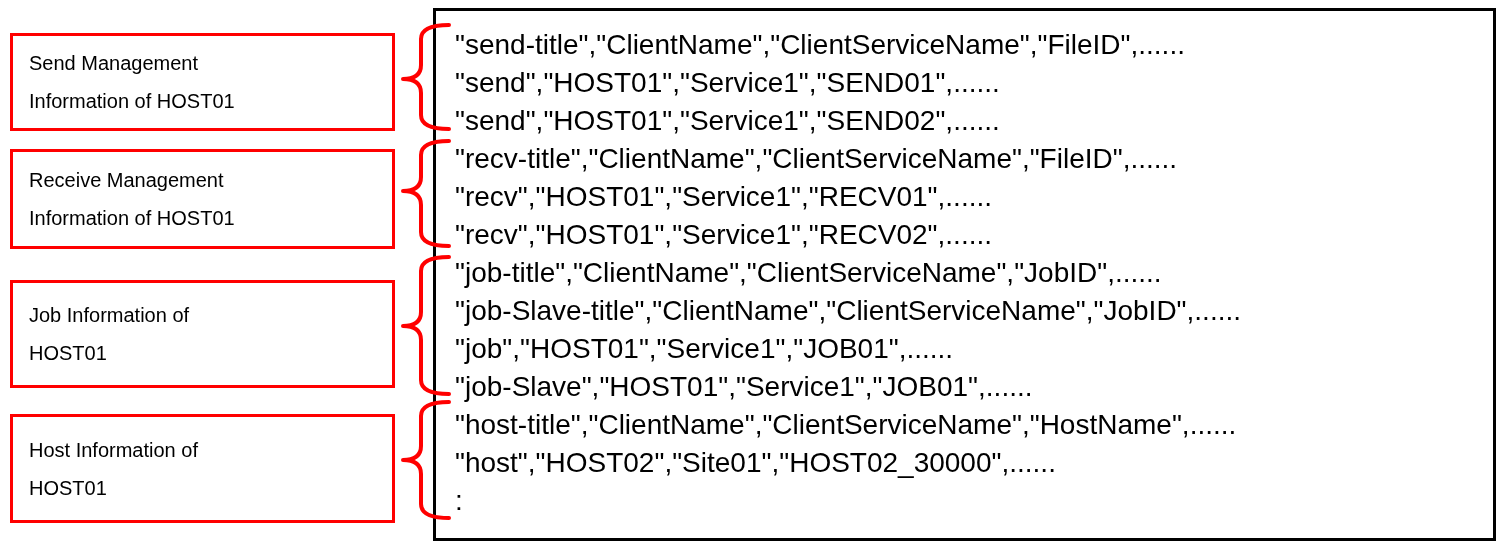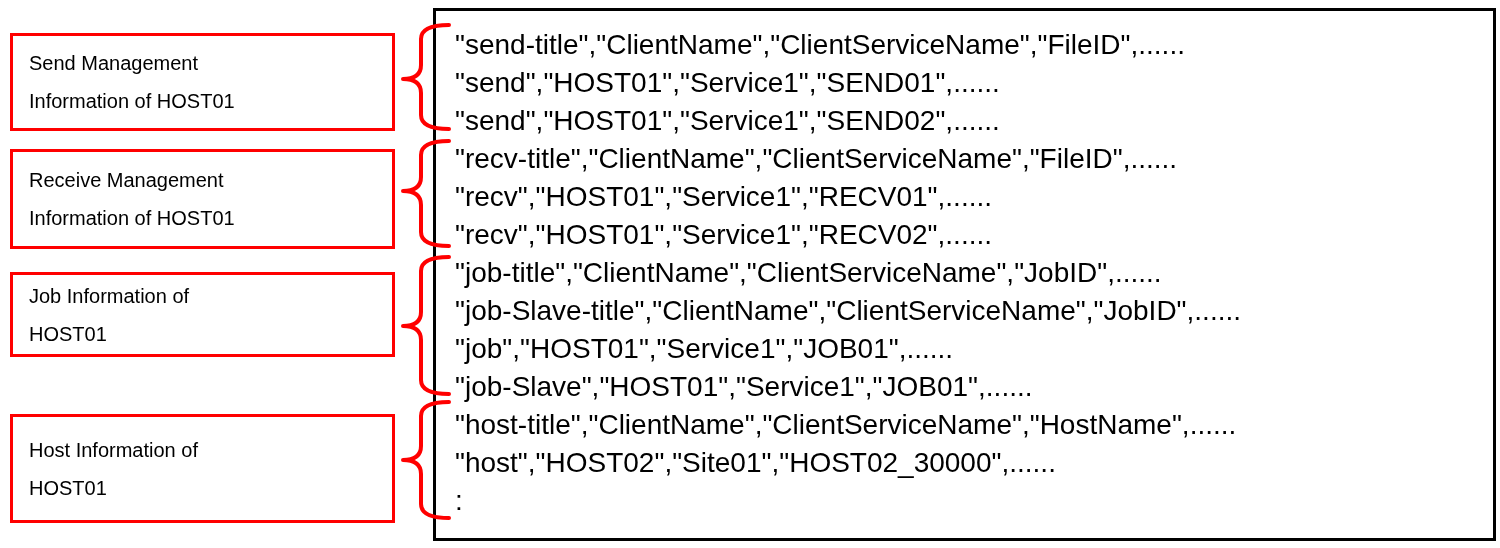--- a/index.html
+++ b/index.html
@@ -51,21 +51,21 @@
     z-index: 2;
   }
   .label-line {
     font-size: 20px;
     line-height: 38px;
     color: #000000;
     white-space: nowrap;
   }
   .label-box.box-1 { top: 33px;  height: 98px;  }
   .label-box.box-2 { top: 140px; height: 100px; margin-top: 9px; }
-  .label-box.box-3 { top: 272px; height: 85px; }
+  .label-box.box-3 { top: 280px; height: 108px; }
   .label-box.box-4 { top: 414px; height: 109px; }
 
   
   .braces {
     position: absolute;
     left: 0;
     top: 0;
     width: 1500px;
     height: 548px;
     z-index: 3;

